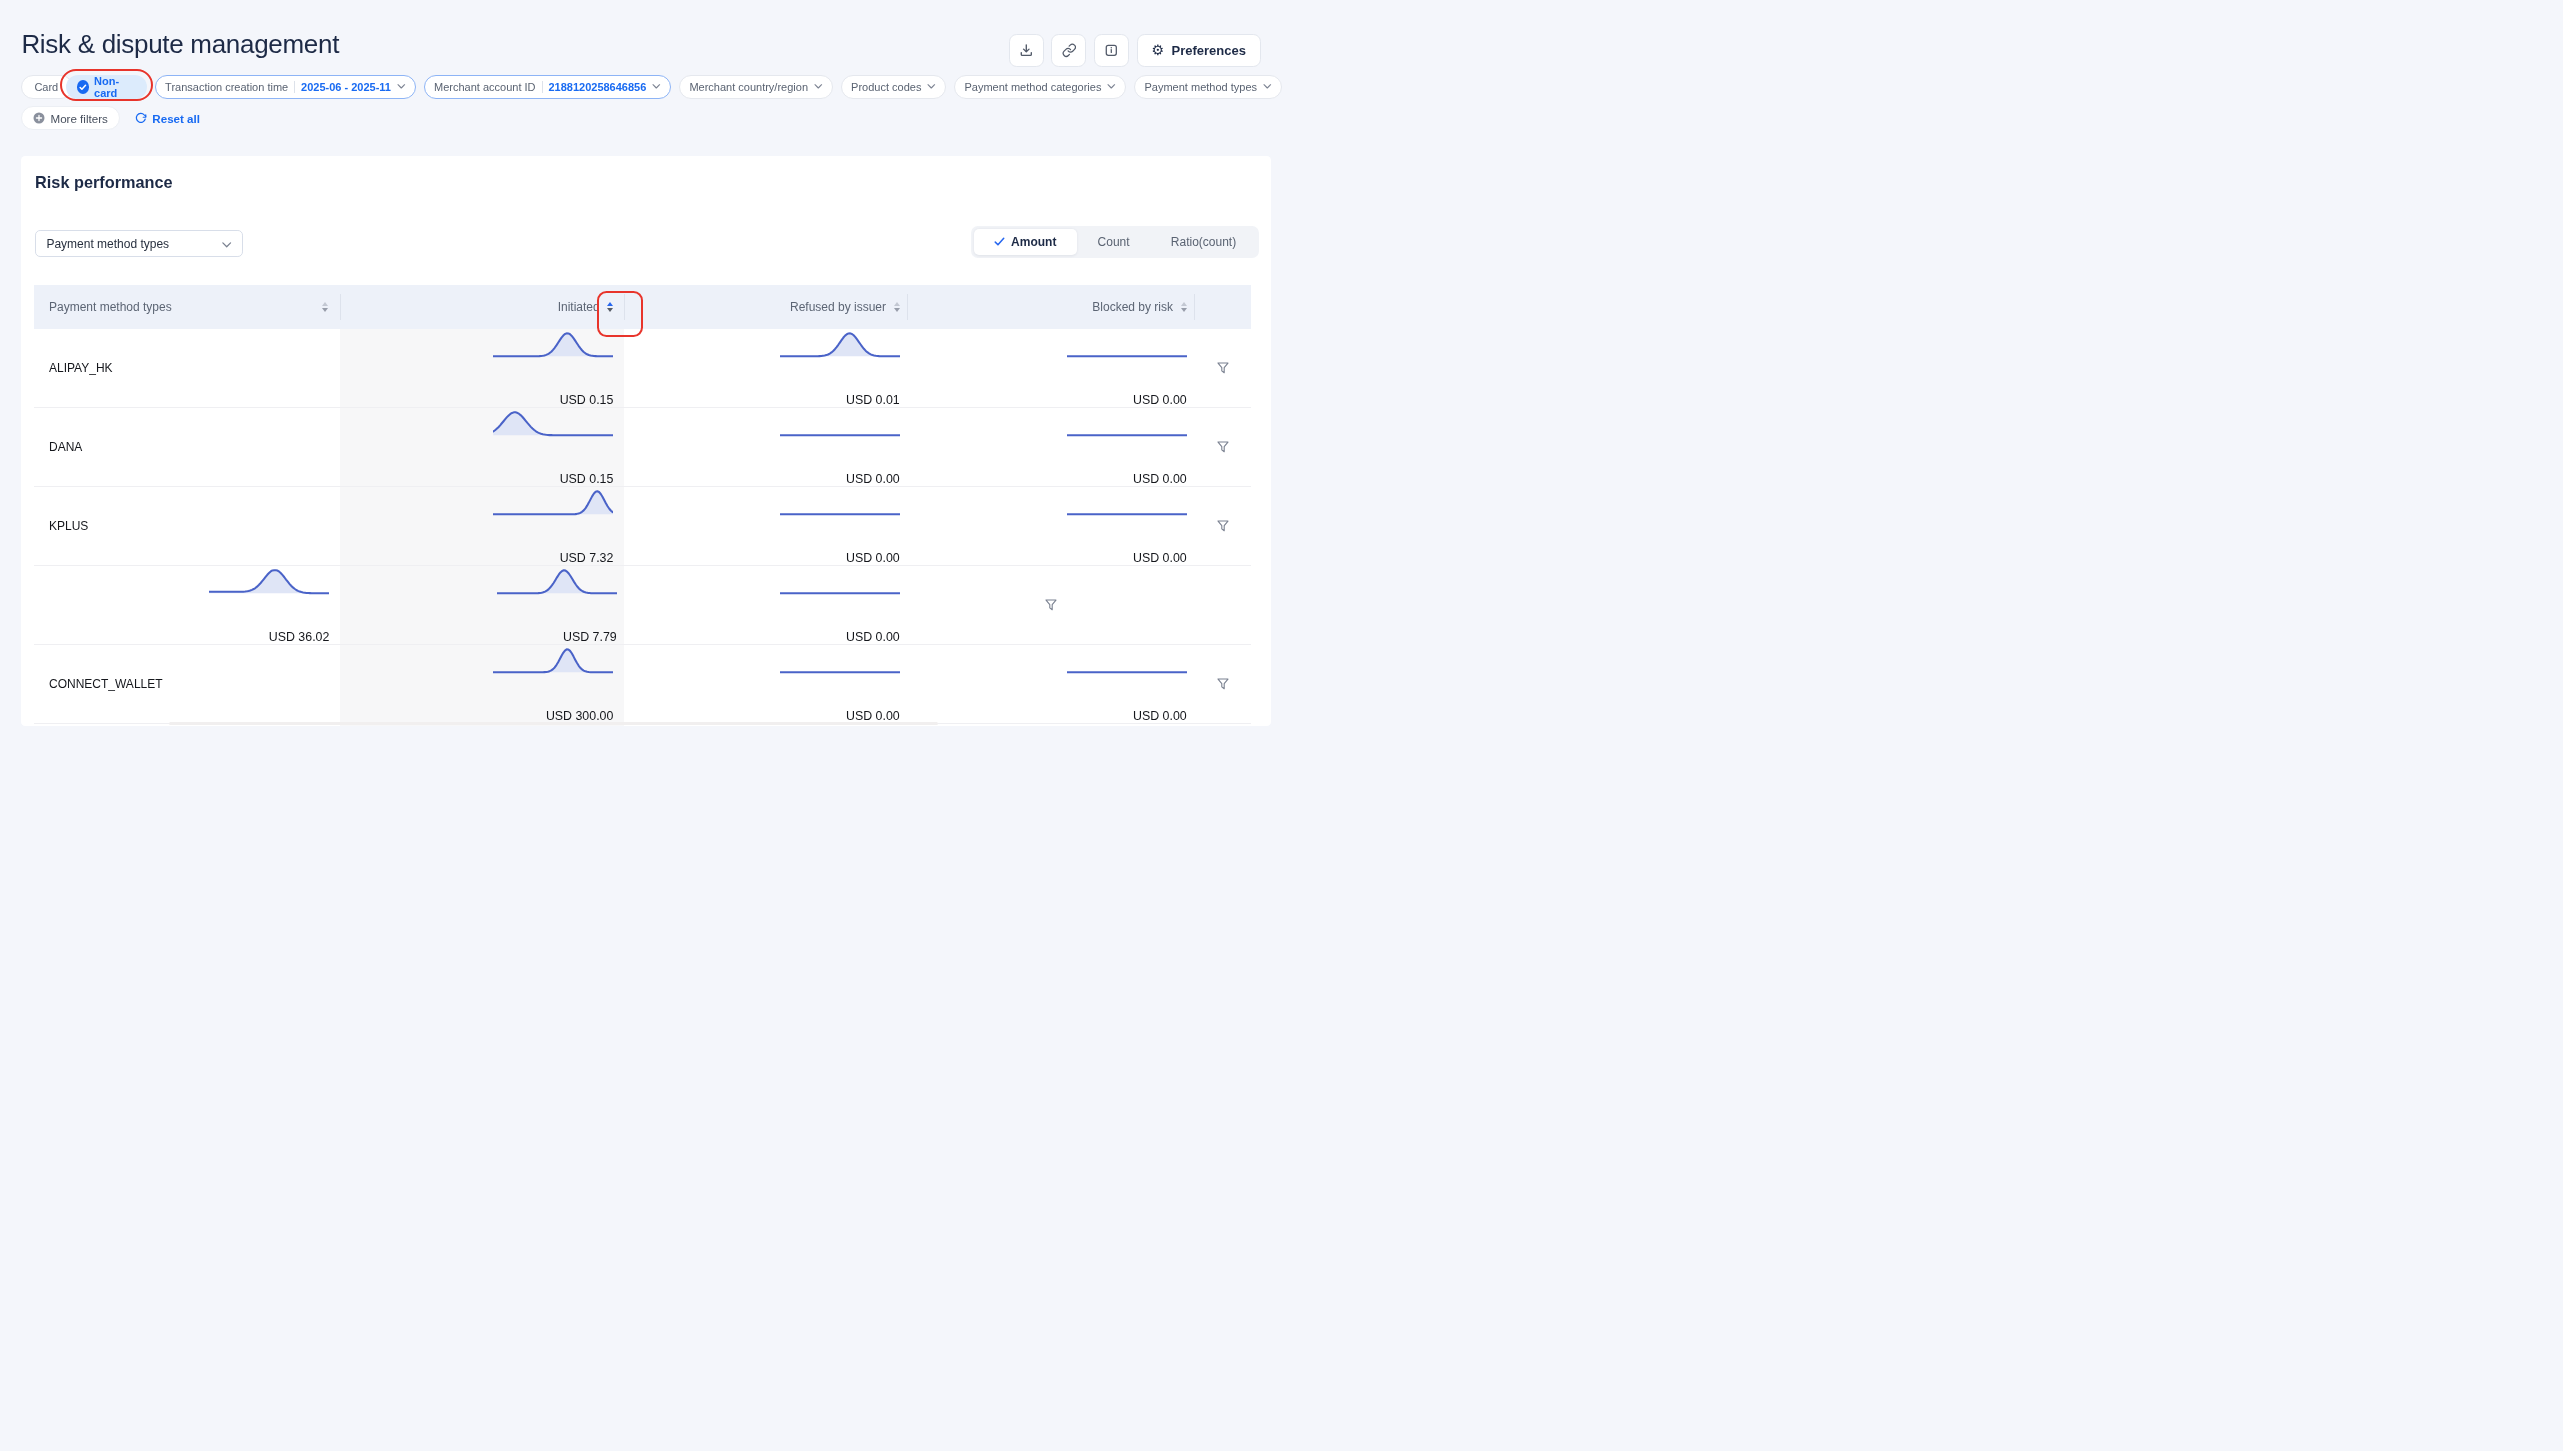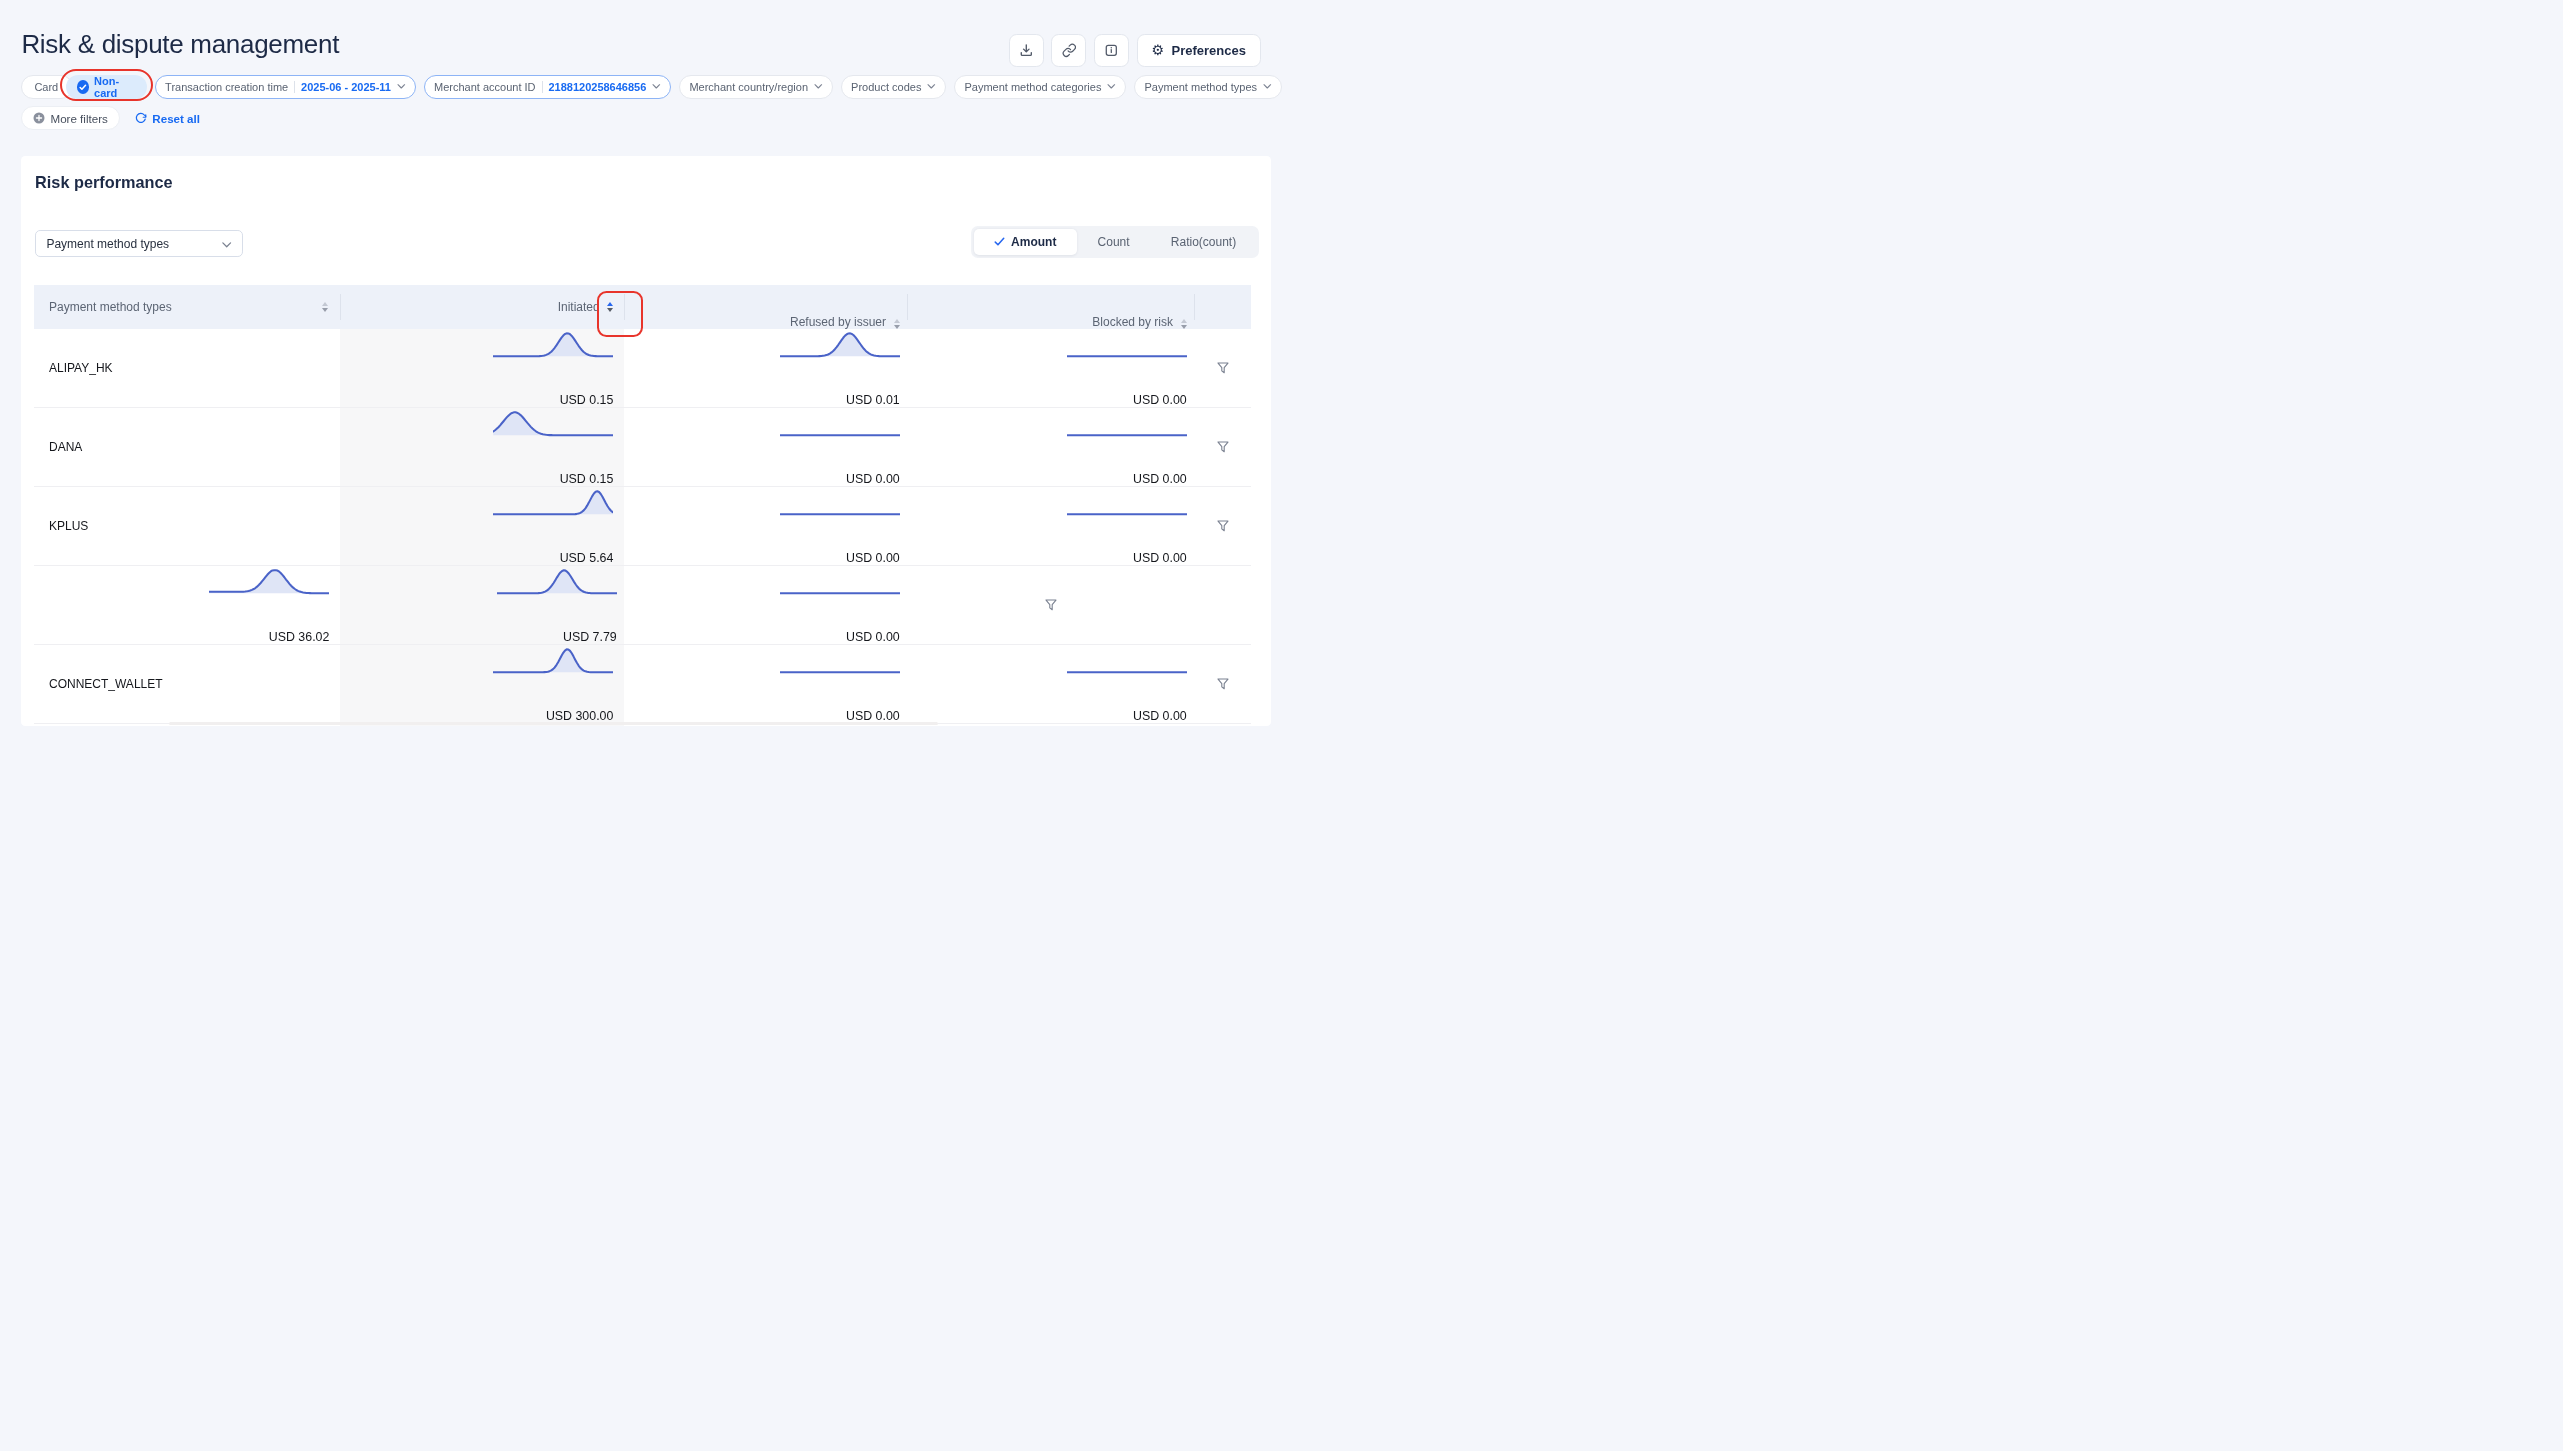--- a/index.html
+++ b/index.html
@@ -47,21 +47,21 @@
   .tab.selected { background:#fff; color:#1d2a46; font-weight:700; box-shadow:0 0.9px 2.6px rgba(30,42,70,.08); }
   
   .table { position:absolute; left:13px; top:129px; width:1217px; }
   .col-band { position:absolute; left:319px; top:172px; width:284px; bottom:0; background:#f7f7f8; }
   .thead, .trow { display:grid; grid-template-columns:306px 284px 283px 287px 57px; position:relative; }
   .thead { height:44px; background:#edf1f9; }
   .th { display:flex; align-items:center; font-size:12px; color:#5c6574; position:relative; }
   .th.first { justify-content:space-between; padding:0 12px 0 14.6px; }
   .th.right { justify-content:flex-end; gap:7.7px; }
   .th .divider { position:absolute; left:0; top:9.4px; bottom:9.4px; width:0.9px; background:#dde2ec; }
-  .pr13 { padding-right:11px; } .pr9 { padding-right:7.7px;align-items:flex-end; }
+  .pr13 { padding-right:11px; } .pr9 { padding-right:7.7px; }
   .sort { display:flex; flex-direction:column; gap:1.7px; cursor:pointer; }
   .tri-up { width:0; height:0; border-left:3.4px solid transparent; border-right:3.4px solid transparent; border-bottom:4.3px solid #c3c8d3; }
   .tri-down { width:0; height:0; border-left:3.4px solid transparent; border-right:3.4px solid transparent; border-top:4.3px solid #979daa; }
   .sort.asc-active .tri-up { border-bottom-color:#2767ef; }
   .sort.asc-active .tri-down { border-top-color:#565b66; }
   .trow { height:79px; border-bottom:0.9px solid #efeff2; }
   .td-name { display:flex; align-items:center; padding-left:14.6px; font-size:12px; color:#15171c; }
   .td-metric { display:flex; flex-direction:column; align-items:flex-end; justify-content:space-between; }
   .td-metric svg { display:block; }
   .metric-value { margin-top:6px; font-size:12.4px; color:#15171c; }
@@ -335,21 +335,21 @@
     </div>
   </div>
 
   <div class="trow">
     <div class="td-name">KPLUS</div>
     <div class="td-metric pr13">
       <svg width="120" height="29" viewBox="0 0 140 34">
               <path class="spark-area" d="M0.0 32.0L2.0 32.0L4.0 32.0L6.0 32.0L8.0 32.0L10.0 32.0L12.0 32.0L14.0 32.0L16.0 32.0L18.0 32.0L20.0 32.0L22.0 32.0L24.0 32.0L26.0 32.0L28.0 32.0L30.0 32.0L32.0 32.0L34.0 32.0L36.0 32.0L38.0 32.0L40.0 32.0L42.0 32.0L44.0 32.0L46.0 32.0L48.0 32.0L50.0 32.0L52.0 32.0L54.0 32.0L56.0 32.0L58.0 32.0L60.0 32.0L62.0 32.0L64.0 32.0L66.0 32.0L68.0 32.0L70.0 32.0L72.0 32.0L74.0 32.0L76.0 32.0L78.0 32.0L80.0 32.0L82.0 32.0L84.0 32.0L86.0 32.0L88.0 32.0L90.0 32.0L92.0 32.0L94.0 31.9L96.0 31.8L98.0 31.5L100.0 31.1L102.0 30.3L104.0 29.1L106.0 27.4L108.0 25.0L110.0 21.9L112.0 18.3L114.0 14.5L116.0 10.7L118.0 7.6L120.0 5.6L122.0 5.0L124.0 5.9L126.0 8.2L128.0 11.4L130.0 15.2L132.0 19.1L134.0 22.6L136.0 25.5L138.0 27.8L140.0 29.4L140 32L0 32Z"></path>
               <path class="spark-line" d="M0.0 32.0L2.0 32.0L4.0 32.0L6.0 32.0L8.0 32.0L10.0 32.0L12.0 32.0L14.0 32.0L16.0 32.0L18.0 32.0L20.0 32.0L22.0 32.0L24.0 32.0L26.0 32.0L28.0 32.0L30.0 32.0L32.0 32.0L34.0 32.0L36.0 32.0L38.0 32.0L40.0 32.0L42.0 32.0L44.0 32.0L46.0 32.0L48.0 32.0L50.0 32.0L52.0 32.0L54.0 32.0L56.0 32.0L58.0 32.0L60.0 32.0L62.0 32.0L64.0 32.0L66.0 32.0L68.0 32.0L70.0 32.0L72.0 32.0L74.0 32.0L76.0 32.0L78.0 32.0L80.0 32.0L82.0 32.0L84.0 32.0L86.0 32.0L88.0 32.0L90.0 32.0L92.0 32.0L94.0 31.9L96.0 31.8L98.0 31.5L100.0 31.1L102.0 30.3L104.0 29.1L106.0 27.4L108.0 25.0L110.0 21.9L112.0 18.3L114.0 14.5L116.0 10.7L118.0 7.6L120.0 5.6L122.0 5.0L124.0 5.9L126.0 8.2L128.0 11.4L130.0 15.2L132.0 19.1L134.0 22.6L136.0 25.5L138.0 27.8L140.0 29.4"></path>
             </svg>
-      <div class="metric-value">USD 5.64</div>
+      <div class="metric-value">USD 7.32</div>
     </div>
     <div class="td-metric pr9">
       <svg width="120" height="29" viewBox="0 0 140 34">
               <path class="spark-area" d="M0.0 32.0L2.0 32.0L4.0 32.0L6.0 32.0L8.0 32.0L10.0 32.0L12.0 32.0L14.0 32.0L16.0 32.0L18.0 32.0L20.0 32.0L22.0 32.0L24.0 32.0L26.0 32.0L28.0 32.0L30.0 32.0L32.0 32.0L34.0 32.0L36.0 32.0L38.0 32.0L40.0 32.0L42.0 32.0L44.0 32.0L46.0 32.0L48.0 32.0L50.0 32.0L52.0 32.0L54.0 32.0L56.0 32.0L58.0 32.0L60.0 32.0L62.0 32.0L64.0 32.0L66.0 32.0L68.0 32.0L70.0 32.0L72.0 32.0L74.0 32.0L76.0 32.0L78.0 32.0L80.0 32.0L82.0 32.0L84.0 32.0L86.0 32.0L88.0 32.0L90.0 32.0L92.0 32.0L94.0 32.0L96.0 32.0L98.0 32.0L100.0 32.0L102.0 32.0L104.0 32.0L106.0 32.0L108.0 32.0L110.0 32.0L112.0 32.0L114.0 32.0L116.0 32.0L118.0 32.0L120.0 32.0L122.0 32.0L124.0 32.0L126.0 32.0L128.0 32.0L130.0 32.0L132.0 32.0L134.0 32.0L136.0 32.0L138.0 32.0L140.0 32.0L140 32L0 32Z"></path>
               <path class="spark-line" d="M0.0 32.0L2.0 32.0L4.0 32.0L6.0 32.0L8.0 32.0L10.0 32.0L12.0 32.0L14.0 32.0L16.0 32.0L18.0 32.0L20.0 32.0L22.0 32.0L24.0 32.0L26.0 32.0L28.0 32.0L30.0 32.0L32.0 32.0L34.0 32.0L36.0 32.0L38.0 32.0L40.0 32.0L42.0 32.0L44.0 32.0L46.0 32.0L48.0 32.0L50.0 32.0L52.0 32.0L54.0 32.0L56.0 32.0L58.0 32.0L60.0 32.0L62.0 32.0L64.0 32.0L66.0 32.0L68.0 32.0L70.0 32.0L72.0 32.0L74.0 32.0L76.0 32.0L78.0 32.0L80.0 32.0L82.0 32.0L84.0 32.0L86.0 32.0L88.0 32.0L90.0 32.0L92.0 32.0L94.0 32.0L96.0 32.0L98.0 32.0L100.0 32.0L102.0 32.0L104.0 32.0L106.0 32.0L108.0 32.0L110.0 32.0L112.0 32.0L114.0 32.0L116.0 32.0L118.0 32.0L120.0 32.0L122.0 32.0L124.0 32.0L126.0 32.0L128.0 32.0L130.0 32.0L132.0 32.0L134.0 32.0L136.0 32.0L138.0 32.0L140.0 32.0"></path>
             </svg>
       <div class="metric-value">USD 0.00</div>
     </div>
     <div class="td-metric pr9">
       <svg width="120" height="29" viewBox="0 0 140 34">

